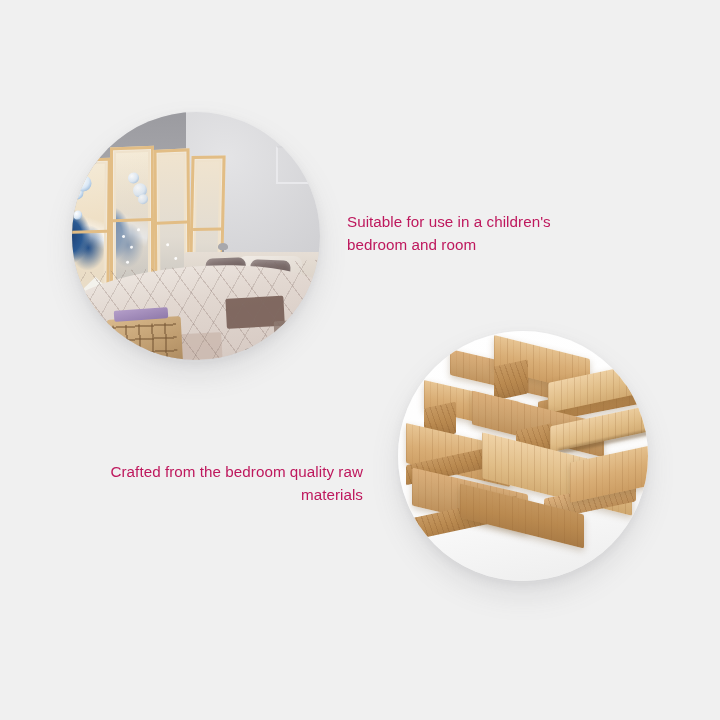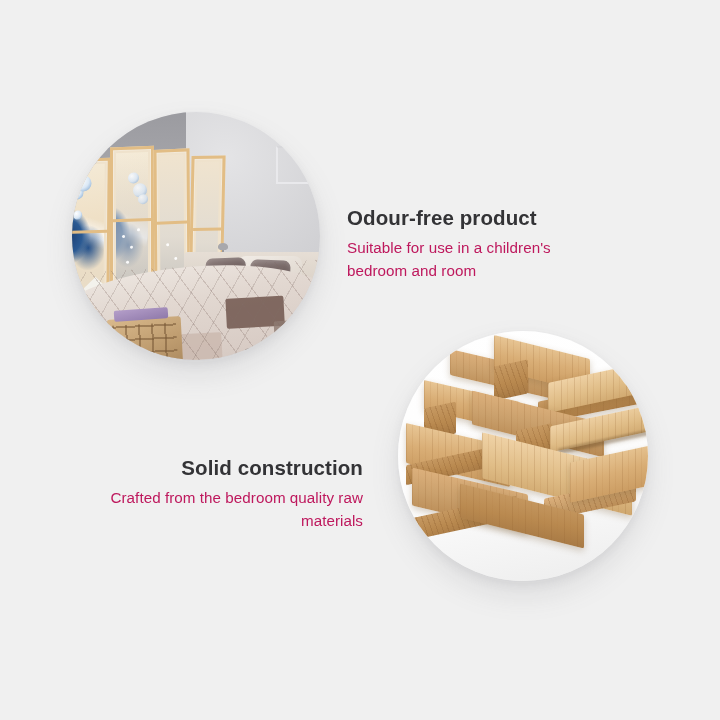--- a/index.html
+++ b/index.html
@@ -297,21 +297,20 @@
       </div>
 
       <div class="bd-nightstand">
         <div class="lattice"></div>
       </div>
       <div class="bd-book"></div>
     </div>
   </div>
 
   <div class="feature-text" id="feature-odour">
-    <h2 class="feature-heading">Odour-free product</h2>
     <p class="feature-body">Suitable for use in a children's bedroom and room</p>
   </div>
 
   <div class="circle-media" id="timber-circle">
     <div class="scene">
       <div class="tb-bg"></div>
 
       <div class="beam wood-b shade" style="left:52px;top:34px;width:138px;height:26px;transform:skewY(13deg);">
         <div class="face-top"></div>
       </div>
@@ -379,17 +378,16 @@
         <div class="face-end"></div>
       </div>
 
       <div class="beam wood-c shade" style="left:62px;top:168px;width:124px;height:34px;transform:skewY(14deg);">
         <div class="face-top"></div>
       </div>
     </div>
   </div>
 
   <div class="feature-text" id="feature-solid">
-    <h2 class="feature-heading">Solid construction</h2>
     <p class="feature-body">Crafted from the bedroom quality raw materials</p>
   </div>
 
 </div>
 
 </body></html>

